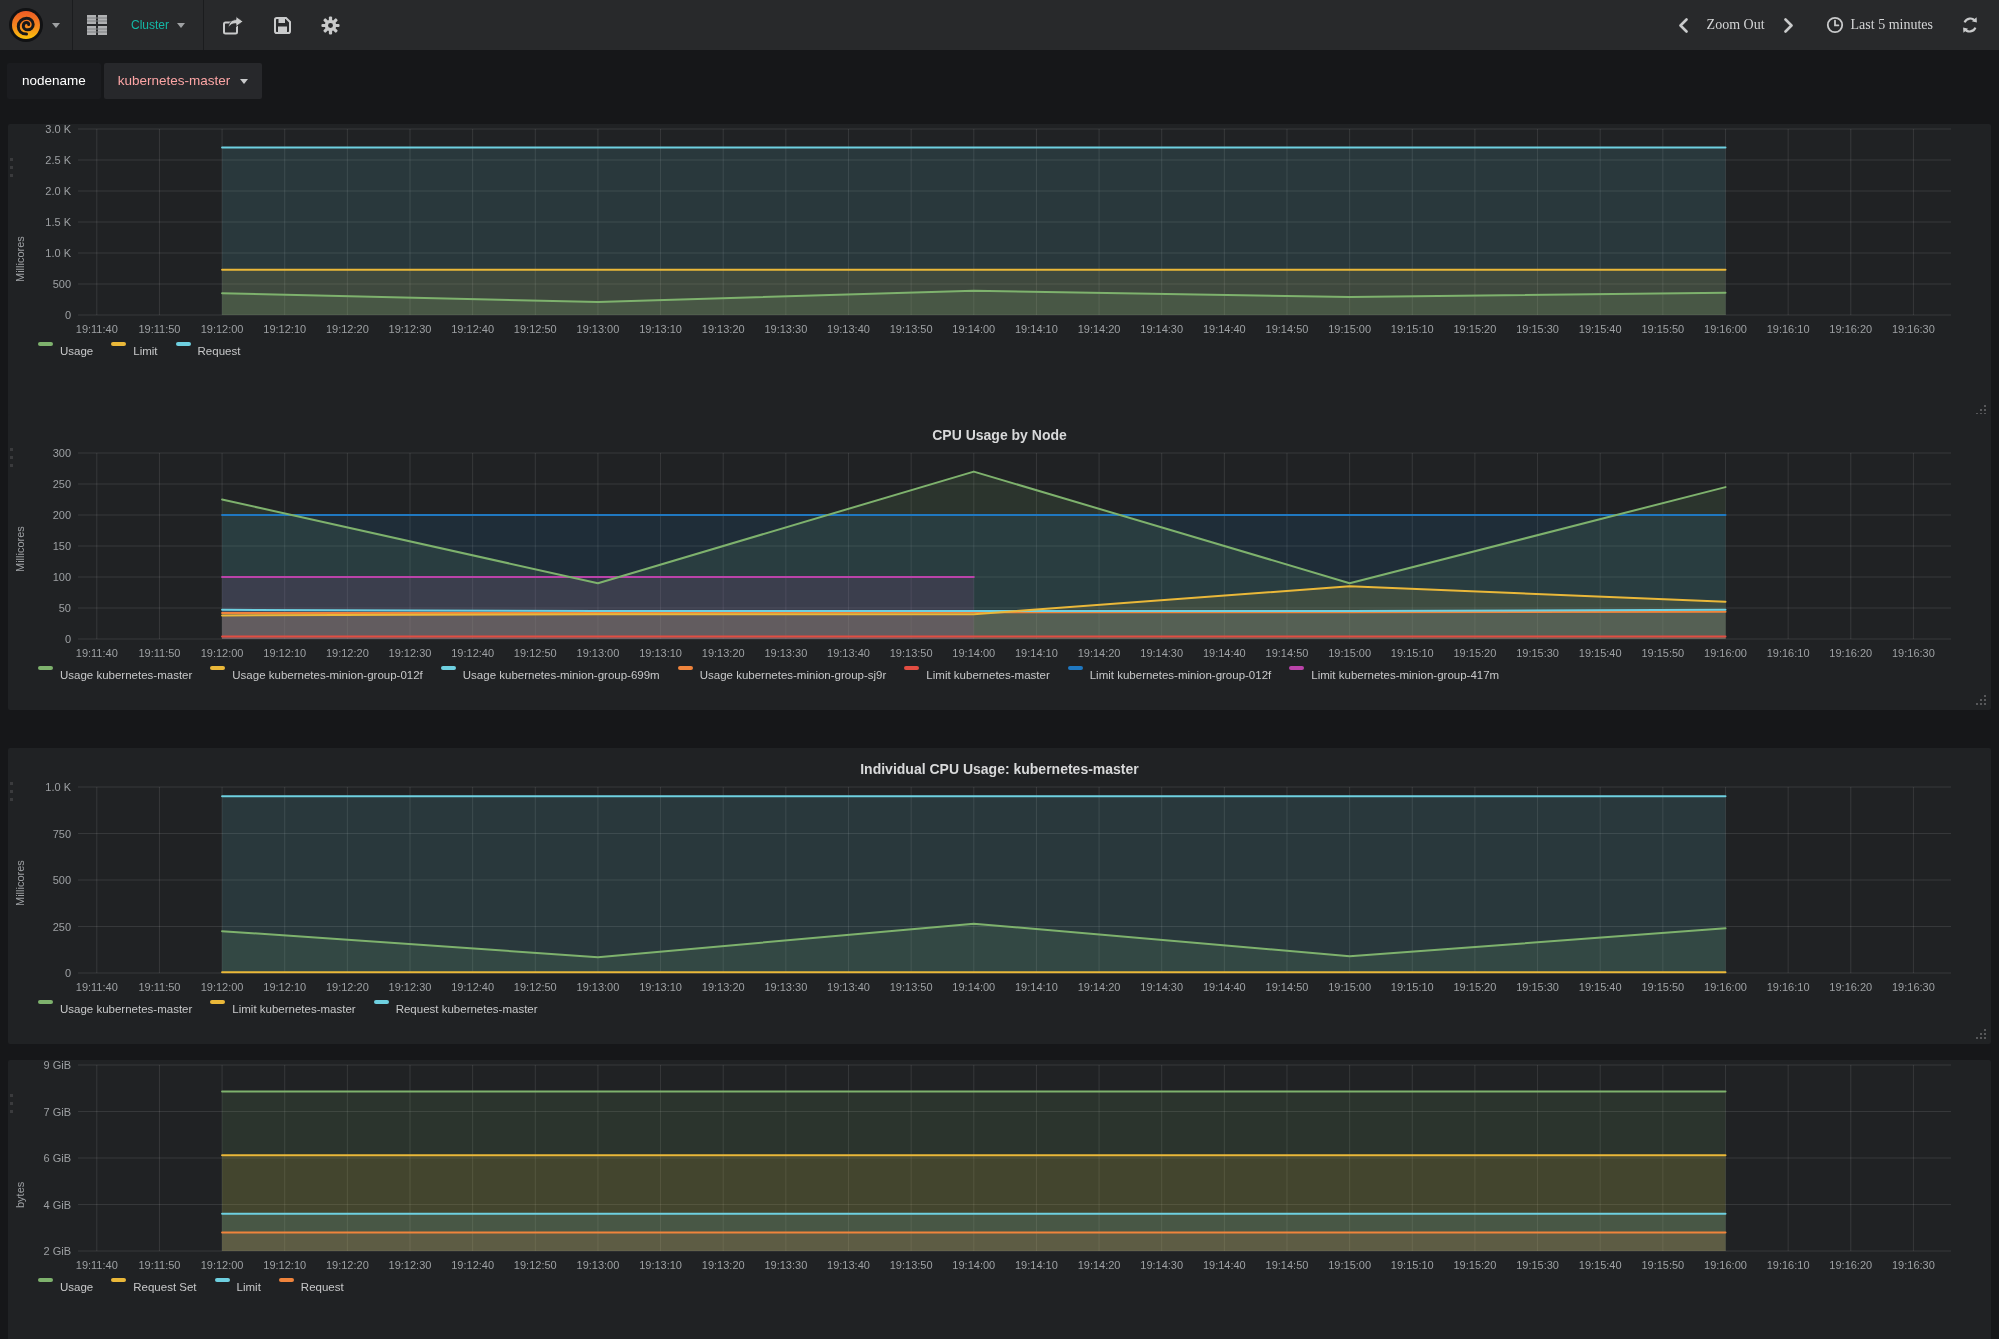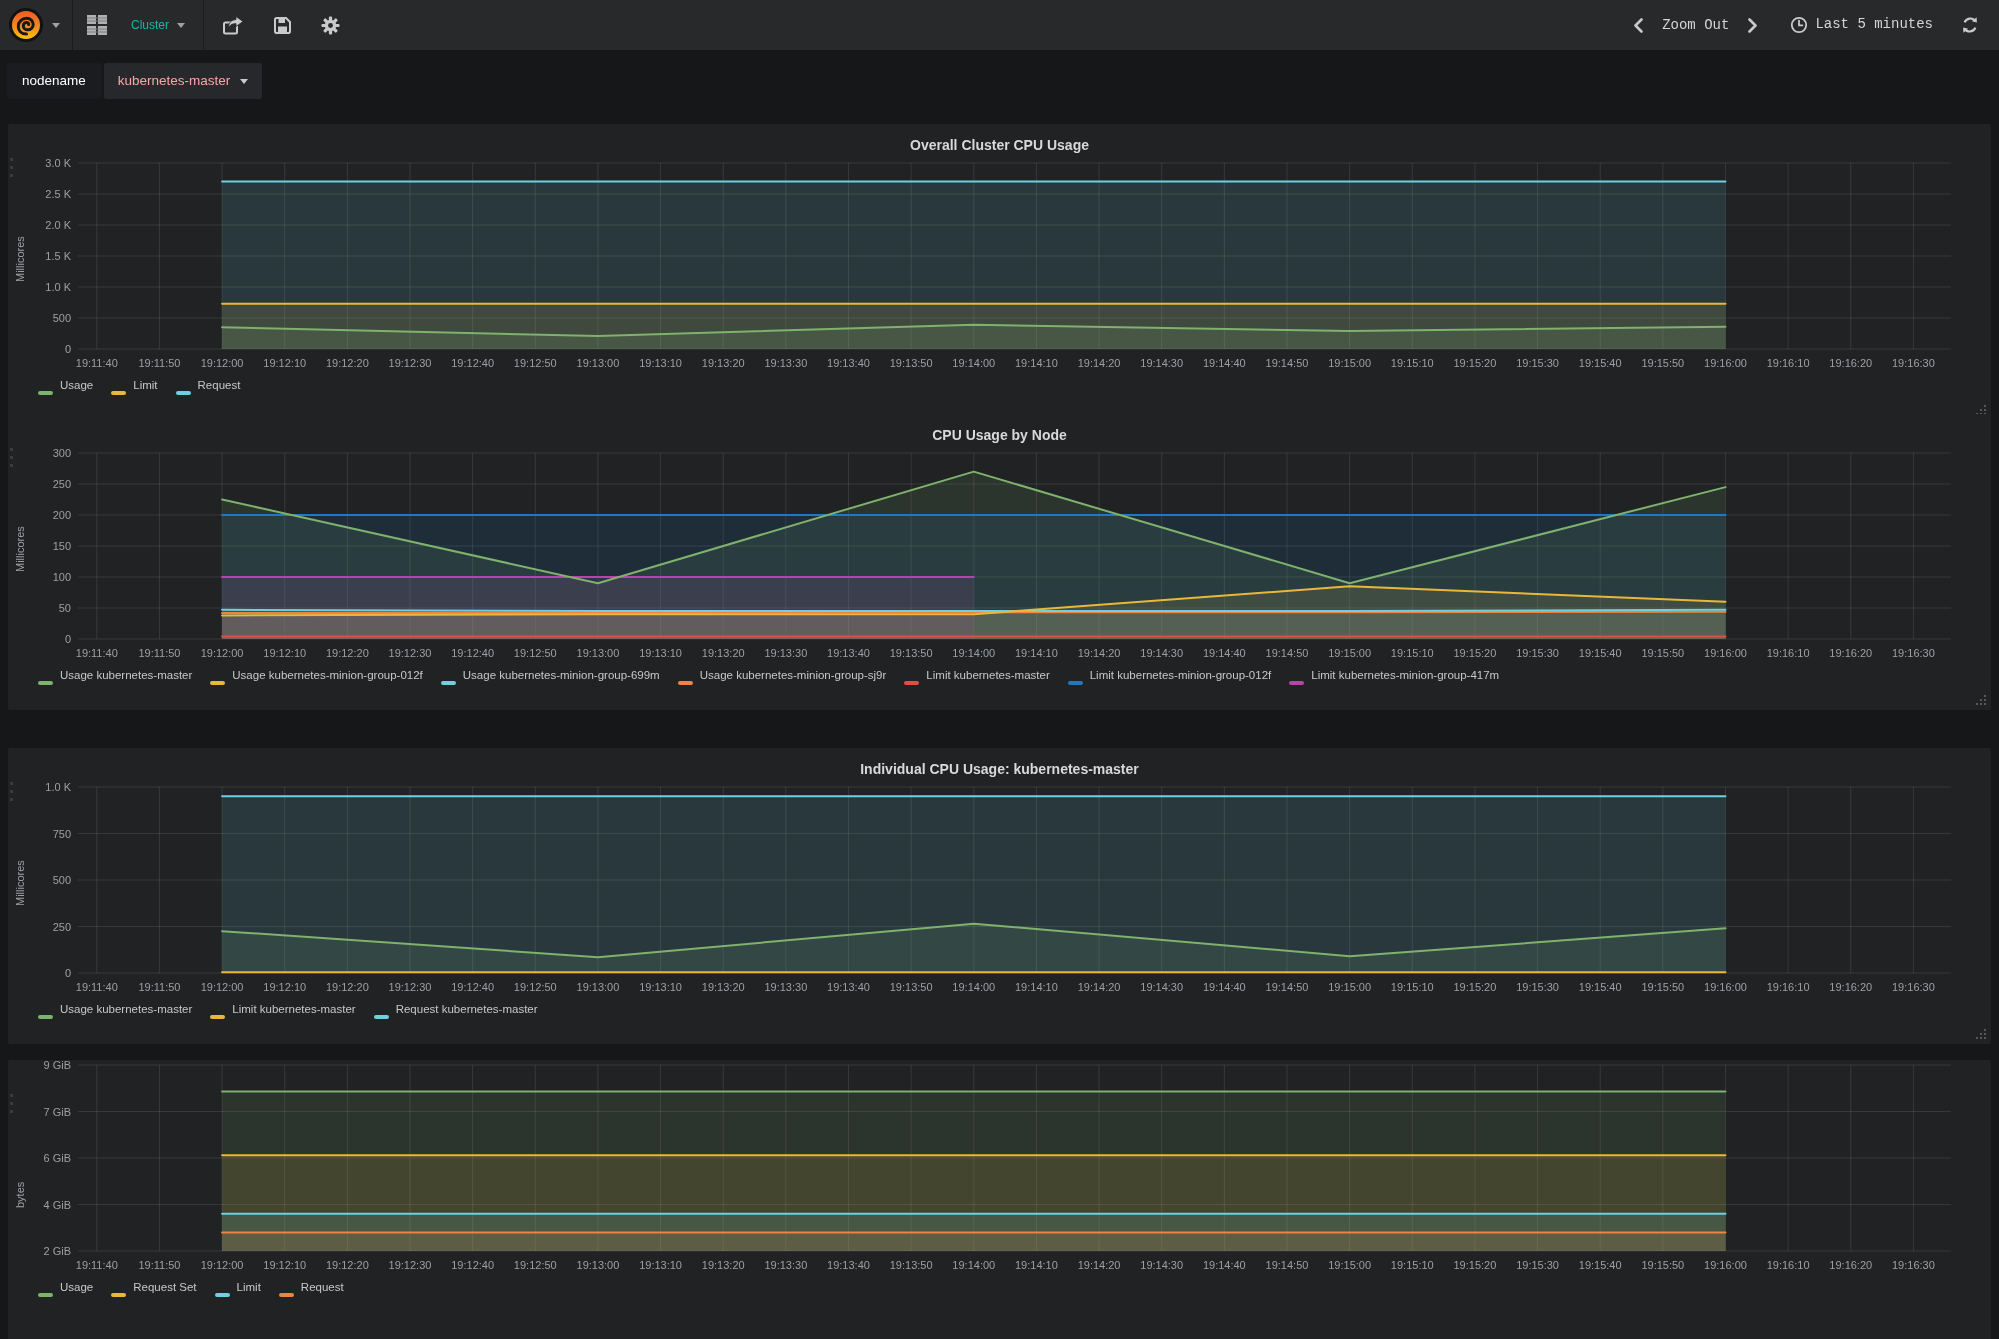--- a/index.html
+++ b/index.html
@@ -11,36 +11,36 @@
   
   .navbar{position:absolute;top:0;left:0;width:100%;height:50px;background:#28292b;display:flex;align-items:stretch;z-index:5}
   .nav-section{display:flex;align-items:center;border-right:1px solid #1b1c1e;padding:0 14px}
   .nav-logo-section{padding:0 12px 0 8px}
   .logo-circle{width:36px;height:36px;display:block}
   .caret{display:inline-block;width:0;height:0;border-left:4px solid transparent;border-right:4px solid transparent;border-top:5px solid #9fa1a3;margin-left:8px}
   .dash-title{font-size:12px;color:#14b8a6;margin-left:23px}
   .nav-icon-btn{background:none;border:none;padding:0 14px;display:flex;align-items:center;cursor:pointer}
   .nav-icons{display:flex;align-items:center;padding:0 4px}
   .nav-right{margin-left:auto;display:flex;align-items:center;padding-right:16px}
-  .nav-right .nav-text-btn{background:none;border:none;color:#d4d5d6;font-size:14px;font-family:Liberation Mono, monospace;display:flex;align-items:flex-start;gap:7px;padding:0 10px;cursor:pointer}
+  .nav-right .nav-text-btn{background:none;border:none;color:#d4d5d6;font-size:14px;font-family:Liberation Serif, serif;display:flex;align-items:center;gap:7px;padding:0 10px;cursor:pointer}
   .chev-btn{background:none;border:none;padding:0 8px;display:flex;align-items:center;cursor:pointer}
   
   .submenu{position:absolute;top:50px;left:0;width:100%;height:62px;display:flex;align-items:center;padding-left:7px;box-sizing:border-box}
   .var-label{background:#1b1c1f;color:#ffffff;font-size:13.5px;padding:0 15px;height:36px;line-height:36px;border-radius:2px}
   .var-value{background:#27282b;color:#fca5a5;font-size:13.5px;padding:0 14px;height:36px;line-height:36px;margin-left:3px;border-radius:2px;display:flex;align-items:center;cursor:pointer}
   .var-value .caret{margin-left:10px;border-top-color:#c9cacb}
   
   .panel{position:absolute;left:8px;width:1983px;height:296px;background:#202224;border-radius:2px}
   .panel-title{height:26px;line-height:26px;margin-top:8px;text-align:center;font-size:14px;font-weight:700;color:#d8d9da;cursor:pointer}
   .y-axis-label{position:absolute;left:4px;top:42px;height:186px;display:flex;align-items:center;justify-content:center;writing-mode:vertical-rl;transform:rotate(180deg);font-size:11px;color:#9da0a3;width:16px}
   .chart-area{margin-left:22px;height:216px}
   svg text.tick{fill:#9da0a3;font-size:11px;font-family:"Liberation Sans",sans-serif}
   svg line.grid{stroke:rgba(255,255,255,0.10);stroke-width:1}
   .legend{display:flex;flex-wrap:wrap;margin:2px 0 0 30px;font-size:11.5px;color:#c7c8c9;line-height:19px}
-  .legend-item{display:flex;align-items:flex-end;margin-right:18px;cursor:pointer}
+  .legend-item{display:flex;align-items:flex-start;margin-right:18px;cursor:pointer}
   .legend-marker{display:inline-block;width:15px;height:4px;border-radius:2px;margin-right:7px}
   .resize-handle{position:absolute;right:5px;bottom:13px;width:2.5px;height:2.5px;background:#57585a;cursor:se-resize;
      box-shadow:0 4px 0 #57585a,-4px 4px 0 #57585a,0 8px 0 #57585a,-4px 8px 0 #57585a,-8px 8px 0 #57585a}
   .row-grip{position:absolute;left:2px;top:34px;width:3px;height:22px;cursor:pointer;
      background:linear-gradient(#3a3b3d 3px,transparent 3px,transparent 8px,#3a3b3d 8px,#3a3b3d 11px,transparent 11px,transparent 16px,#3a3b3d 16px,#3a3b3d 19px,transparent 19px)}
 </style>
 </head>
 <body>
 
 <div class="navbar">
@@ -142,21 +142,20 @@
 <div class="submenu">
   <span class="var-label">nodename</span>
   <span class="var-value">
     <span>kubernetes-master</span>
     <span class="caret"></span>
   </span>
 </div>
 
 <div class="panel" style="top:124px">
   <div class="row-grip"></div>
-  <div class="panel-title">Overall Cluster CPU Usage</div>
   <div class="y-axis-label">Millicores</div>
   <div class="chart-area"><svg width="1951" height="216">
         <line x1="66.79264214046823" y1="5" x2="66.79264214046823" y2="191" class="grid"></line>
         <text x="66.79264214046823" y="209" text-anchor="middle" class="tick">19:11:40</text>
         <line x1="129.43478260869566" y1="5" x2="129.43478260869566" y2="191" class="grid"></line>
         <text x="129.43478260869566" y="209" text-anchor="middle" class="tick">19:11:50</text>
         <line x1="192.0769230769231" y1="5" x2="192.0769230769231" y2="191" class="grid"></line>
         <text x="192.0769230769231" y="209" text-anchor="middle" class="tick">19:12:00</text>
         <line x1="254.7190635451505" y1="5" x2="254.7190635451505" y2="191" class="grid"></line>
         <text x="254.7190635451505" y="209" text-anchor="middle" class="tick">19:12:10</text>

